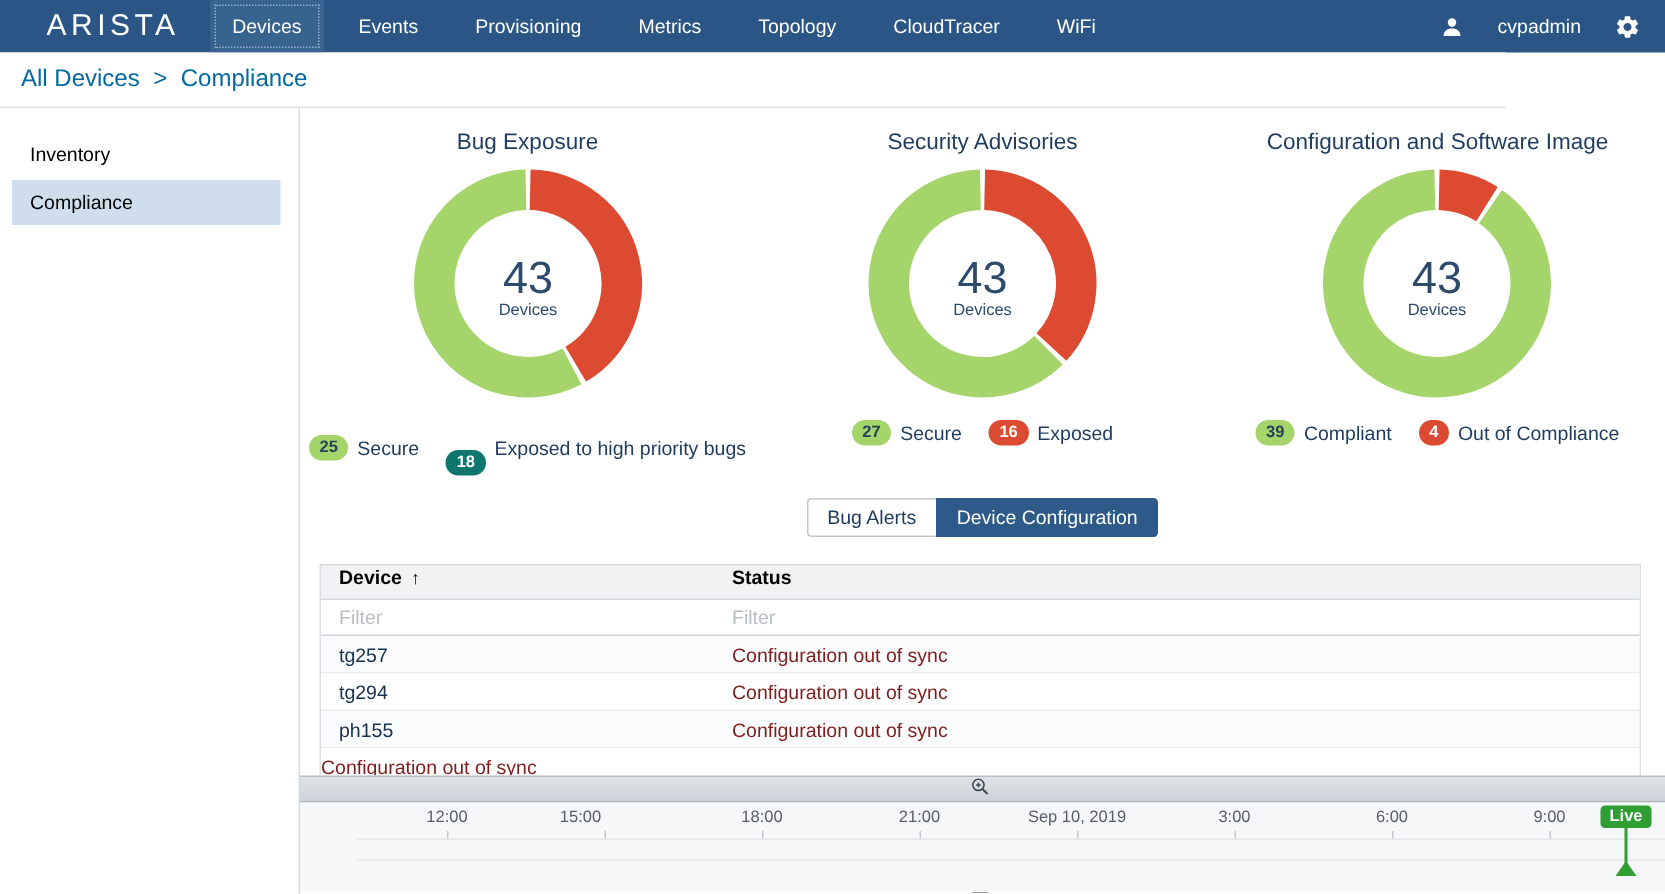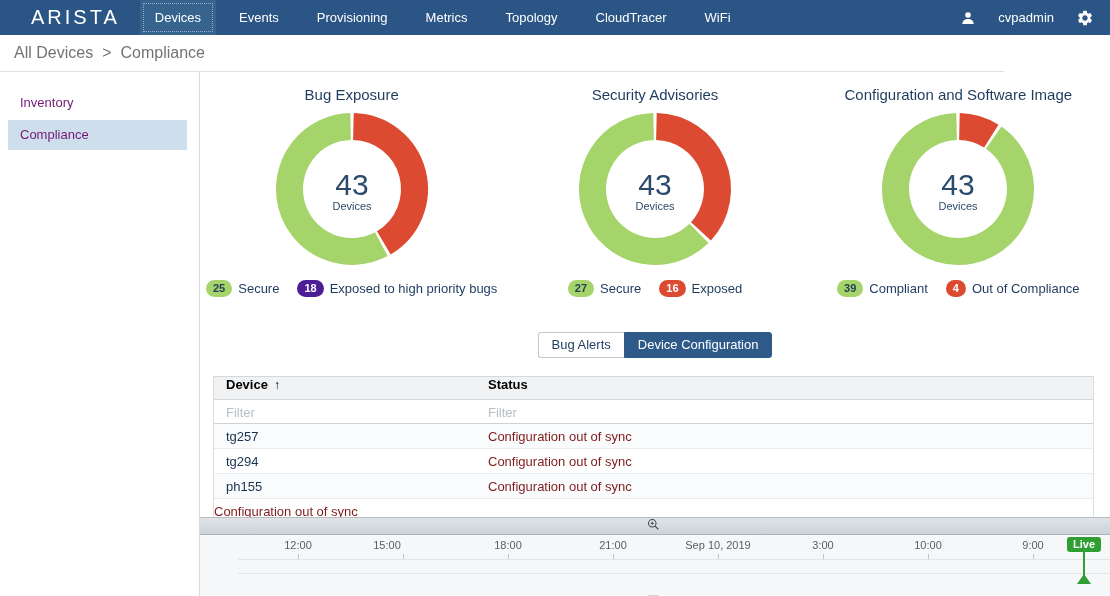--- a/index.html
+++ b/index.html
@@ -16,28 +16,28 @@
   .nav-item { padding:0 15px; display:flex; align-items:center; font-size:13px;
               cursor:pointer; margin-right:8px; }
   .nav-item.active { background:#37648f; outline:1px dotted #93accb; outline-offset:-4px; }
   .nav-right { margin-left:auto; display:flex; align-items:center; gap:22px; padding-right:16px; }
   .username { font-size:13px; cursor:pointer; }
   .icon-btn { display:flex; align-items:center; cursor:pointer; }
 
   
   .breadcrumb { position:absolute; left:0; top:35px; width:1004px; height:37px;
                 background:#fff; border-bottom:1px solid #dfe1e4; display:flex;
-                align-items:center; gap:9px; padding-left:14px; font-size:16px; color:#737373; }
+                align-items:center; gap:9px; padding-left:14px; font-size:16px; color:#0369a1; }
   .breadcrumb .crumb-link { cursor:pointer; }
 
   
   .sidebar { position:absolute; left:0; top:72px; width:200px; height:524px;
              background:#fff; border-right:1px solid #d9dbde; padding-top:14px; }
   .side-item { height:30px; line-height:30px; padding-left:12px; font-size:13px;
-               color:#701a75; margin:2px 12px 2px 8px; cursor:pointer; }
+               color:#000000; margin:2px 12px 2px 8px; cursor:pointer; }
   .side-item.active { background:#cfdeec; }
 
   
   .content { position:absolute; left:200px; top:72px; width:910px; height:445px;
              background:#fff; overflow:hidden; }
   .charts-row { position:absolute; left:0; top:14px; width:910px; display:flex; }
   .chart-col { width:33.333%; display:flex; flex-direction:column; align-items:center; }
   .chart-title { font-size:15px; color:#1f3c5e; }
   .donut { margin-top:6px; }
   .legend { margin-top:11px; display:flex; gap:18px; align-items:center;
@@ -148,21 +148,21 @@
             <path d="M 109.34421252532803 135.1830335453605 A 62.5 62.5 0 1 1 78.58204165170113 17.516086917331357" fill="none" stroke="#a5d46a" stroke-width="27"></path>
             <text x="80" y="86" text-anchor="middle" font-size="30" fill="#2c4a6b">43</text>
             <text x="80" y="101" text-anchor="middle" font-size="11" fill="#2c4a6b">Devices</text>
           </svg>
           <div class="legend">
             <span class="legend-item">
               <span class="pill" style="background: rgb(165, 212, 106); color: rgb(39, 64, 89);">25</span>
               <span>Secure</span>
             </span>
             <span class="legend-item">
-              <span class="pill" style="background: #4c1d95; color: rgb(255, 255, 255);">18</span>
+              <span class="pill" style="background: #0f766e; color: rgb(255, 255, 255); margin-top: 20px;">18</span>
               <span>Exposed to high priority bugs</span>
             </span>
           </div>
         </div>
         <div class="chart-col">
           <div class="chart-title">Security Advisories</div>
           <svg width="160" height="160" class="donut">
             <path d="M 81.41795834829884 17.516086917331357 A 62.5 62.5 0 0 1 125.96655438165773 122.3476785465048" fill="none" stroke="#dd4a32" stroke-width="27"></path>
             <path d="M 123.99821778275393 124.38926482767377 A 62.5 62.5 0 1 1 78.58204165170113 17.516086917331357" fill="none" stroke="#a5d46a" stroke-width="27"></path>
             <text x="80" y="86" text-anchor="middle" font-size="30" fill="#2c4a6b">43</text>
@@ -280,20 +280,20 @@
         <div class="tick-label" style="left: 187px;">15:00</div>
         <div class="tick-mark" style="left: 203px;"></div>
         <div class="tick-label" style="left: 308px;">18:00</div>
         <div class="tick-mark" style="left: 308px;"></div>
         <div class="tick-label" style="left: 413px;">21:00</div>
         <div class="tick-mark" style="left: 413px;"></div>
         <div class="tick-label" style="left: 518px;">Sep 10, 2019</div>
         <div class="tick-mark" style="left: 518px;"></div>
         <div class="tick-label" style="left: 623px;">3:00</div>
         <div class="tick-mark" style="left: 623px;"></div>
-        <div class="tick-label" style="left: 728px;">10:00</div>
+        <div class="tick-label" style="left: 728px;">6:00</div>
         <div class="tick-mark" style="left: 728px;"></div>
         <div class="tick-label" style="left: 833px;">9:00</div>
         <div class="tick-mark" style="left: 833px;"></div>
       </div>
   </div>
 
 </div>
 
 </body></html>

